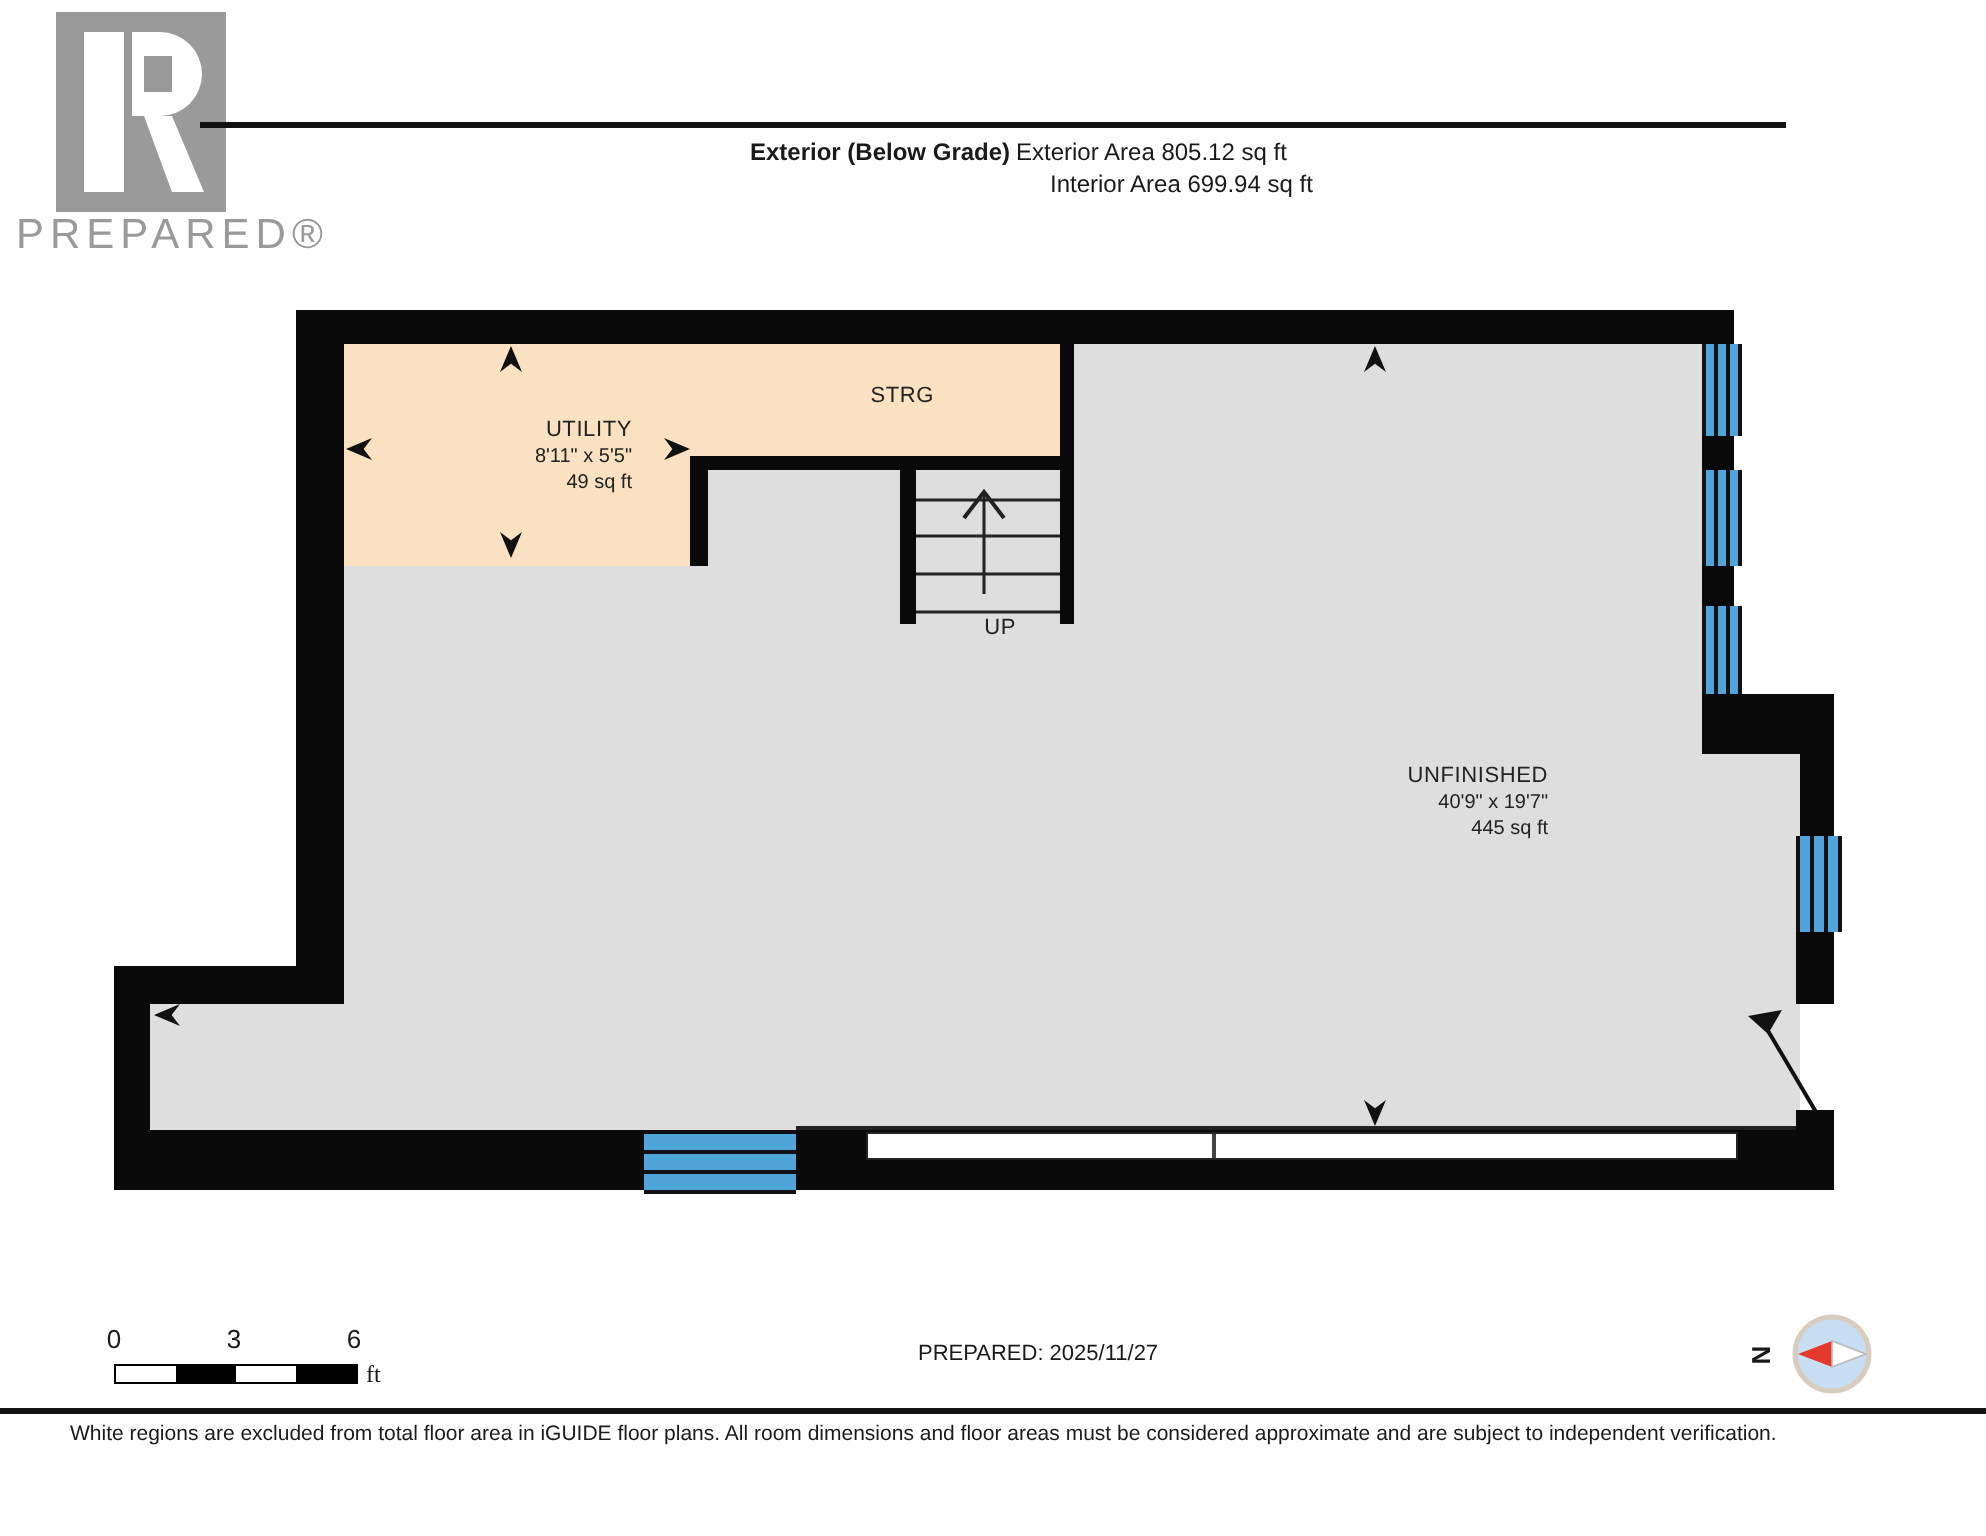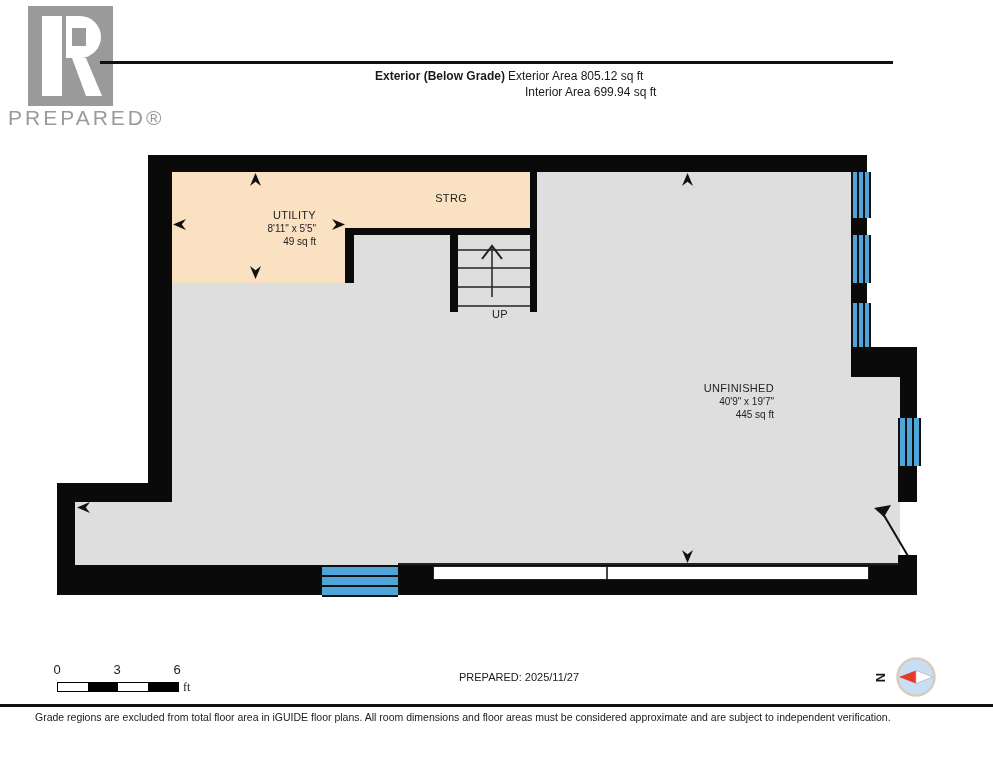--- a/index.html
+++ b/index.html
@@ -148,15 +148,15 @@
   <div class="abs" style="left:447px;top:671px;font-size:11px;margin-left:12px;">PREPARED: 2025/11/27</div>
 
   <div class="compass-n" style="left:876px;top:670px;">N</div>
   <svg class="abs" style="left:894px;top:656px;" width="45" height="43" viewBox="0 0 45 43">
     <circle cx="22" cy="21" r="18.5" fill="#C8DEF2" stroke="#D8CCBE" stroke-width="2.5"></circle>
     <polygon points="5,21 22,14.5 22,27.5" fill="#E4392B"></polygon>
     <polygon points="39,21 22,14.5 22,27.5" fill="#ffffff" stroke="#b9b9b9" stroke-width="0.8"></polygon>
   </svg>
 
   <div class="abs" style="left:0;top:704px;width:993px;height:3px;background:#111;"></div>
-  <div class="abs" style="left:35px;top:711px;width:930px;font-size:10.5px;">Grade regions are excluded from total floor area in iGUIDE floor plans. All room dimensions and floor areas must be considered approximate and are subject to independent verification.</div>
+  <div class="abs" style="left:35px;top:711px;width:930px;font-size:10.5px;">White regions are excluded from total floor area in iGUIDE floor plans. All room dimensions and floor areas must be considered approximate and are subject to independent verification.</div>
 
 </div>
 
 </body></html>

